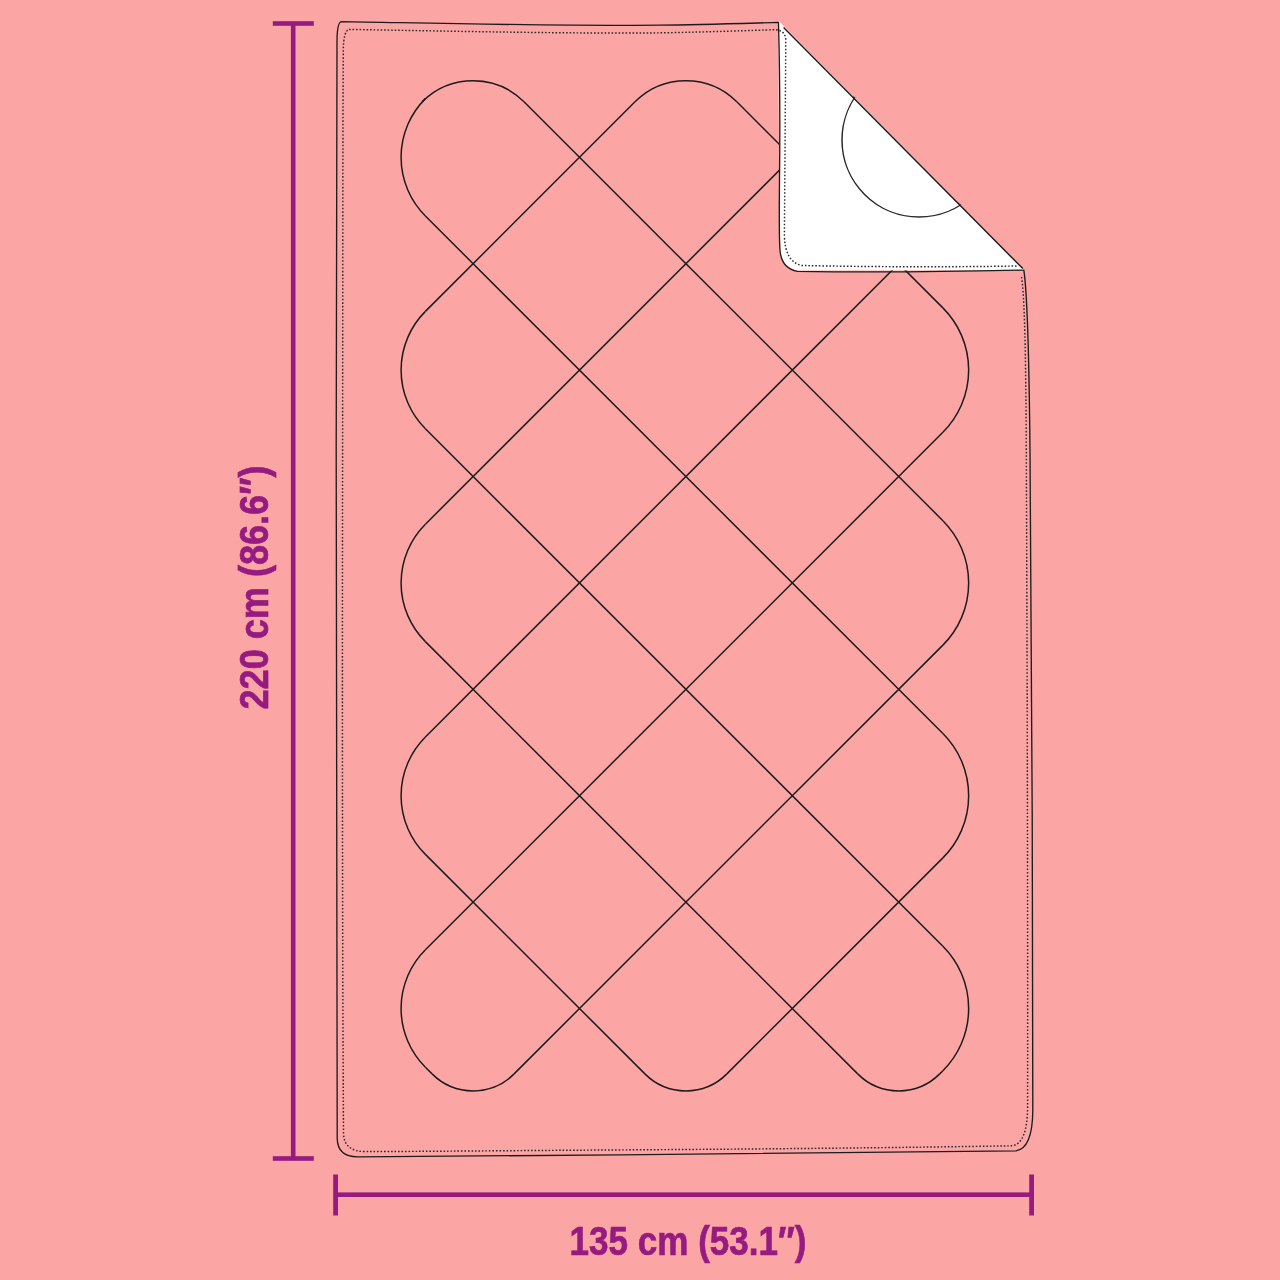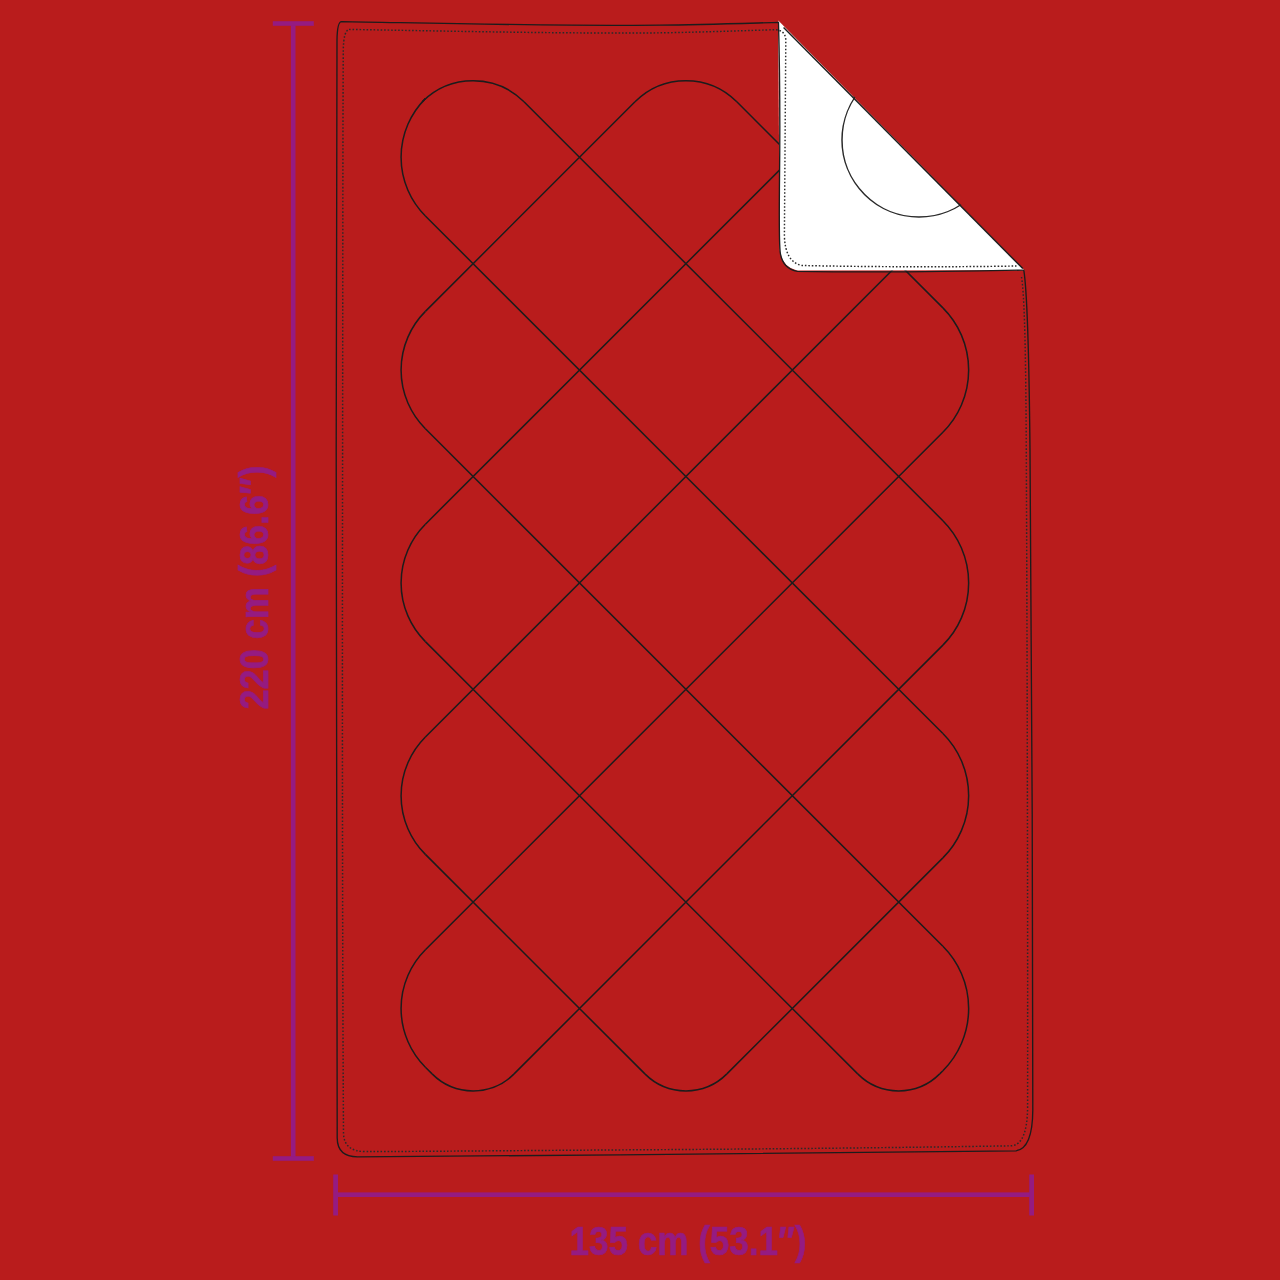--- a/index.html
+++ b/index.html
@@ -1,16 +1,16 @@
 <!DOCTYPE html>
 <html><head>
 <meta charset="utf-8">
 <style>
 html,body{margin:0;padding:0;background:#ffffff;}
-#page{width:1280px;height:1280px;position:relative;background:#b91c1c;font-family:"Liberation Sans",sans-serif;}
+#page{width:1280px;height:1280px;position:relative;background:#fca5a5;font-family:"Liberation Sans",sans-serif;}
 </style>
 </head>
 <body>
 
 <div id="page">
 <svg width="1280" height="1280" viewBox="0 0 1280 1280">
 <defs>
 <clipPath id="bodyclip">
 <polygon points="335,45 340,21 779,21 1026,271 1034,281 1034,1150 1020,1158 345,1158 335,1140"></polygon>
 </clipPath>

